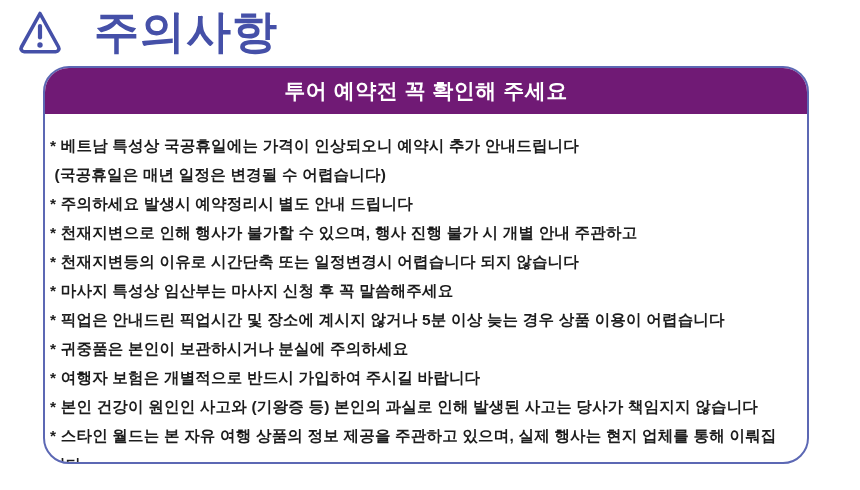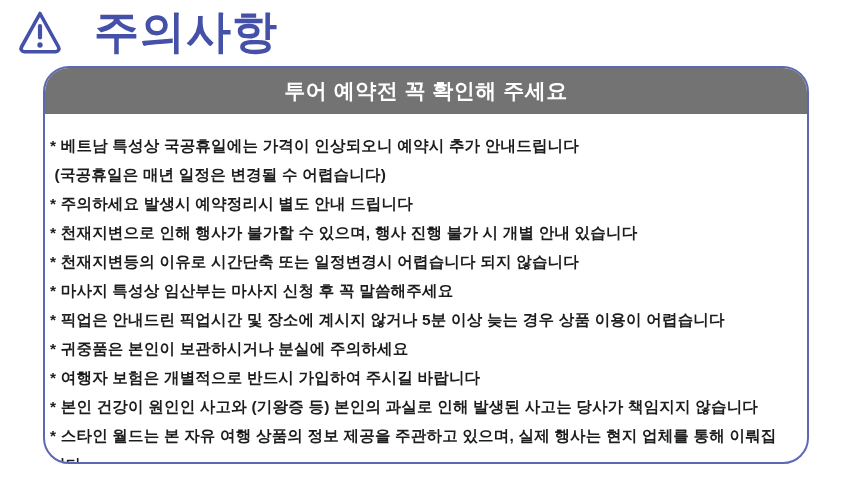--- a/index.html
+++ b/index.html
@@ -47,21 +47,21 @@
     width: 766px;
     height: 398px;
     box-sizing: border-box;
     border: 2px solid #5C68B4;
     border-radius: 26px;
     background: #ffffff;
     overflow: hidden;
   }
   .notice-header {
     height: 46px;
-    background: #737373;
+    background: #701a75;
     display: flex;
     align-items: center;
     justify-content: center;
   }
   .notice-header-text {
     color: #ffffff;
     font-size: 21px;
     font-weight: 800;
     letter-spacing: 0.5px;
   }
@@ -96,21 +96,21 @@
   </div>
 
   <div class="notice-box">
     <div class="notice-header">
       <span class="notice-header-text">투어 예약전 꼭 확인해 주세요</span>
     </div>
     <ul class="notice-list">
       <li>* 베트남 특성상 국공휴일에는 가격이 인상되오니 예약시 추가 안내드립니다</li>
       <li> (국공휴일은 매년 일정은 변경될 수 어렵습니다)</li>
       <li>* 주의하세요 발생시 예약정리시 별도 안내 드립니다</li>
-      <li>* 천재지변으로 인해 행사가 불가할 수 있으며, 행사 진행 불가 시 개별 안내 있습니다</li>
+      <li>* 천재지변으로 인해 행사가 불가할 수 있으며, 행사 진행 불가 시 개별 안내 주관하고</li>
       <li>* 천재지변등의 이유로 시간단축 또는 일정변경시 어렵습니다 되지 않습니다</li>
       <li>* 마사지 특성상 임산부는 마사지 신청 후 꼭 말씀해주세요</li>
       <li>* 픽업은 안내드린 픽업시간 및 장소에 계시지 않거나 5분 이상 늦는 경우 상품 이용이 어렵습니다</li>
       <li>* 귀중품은 본인이 보관하시거나 분실에 주의하세요</li>
       <li>* 여행자 보험은 개별적으로 반드시 가입하여 주시길 바랍니다</li>
       <li>* 본인 건강이 원인인 사고와 (기왕증 등) 본인의 과실로 인해 발생된 사고는 당사가 책임지지 않습니다</li>
       <li>* 스타인 월드는 본 자유 여행 상품의 정보 제공을 주관하고 있으며, 실제 행사는 현지 업체를 통해 이뤄집니다</li>
     </ul>
   </div>
 

